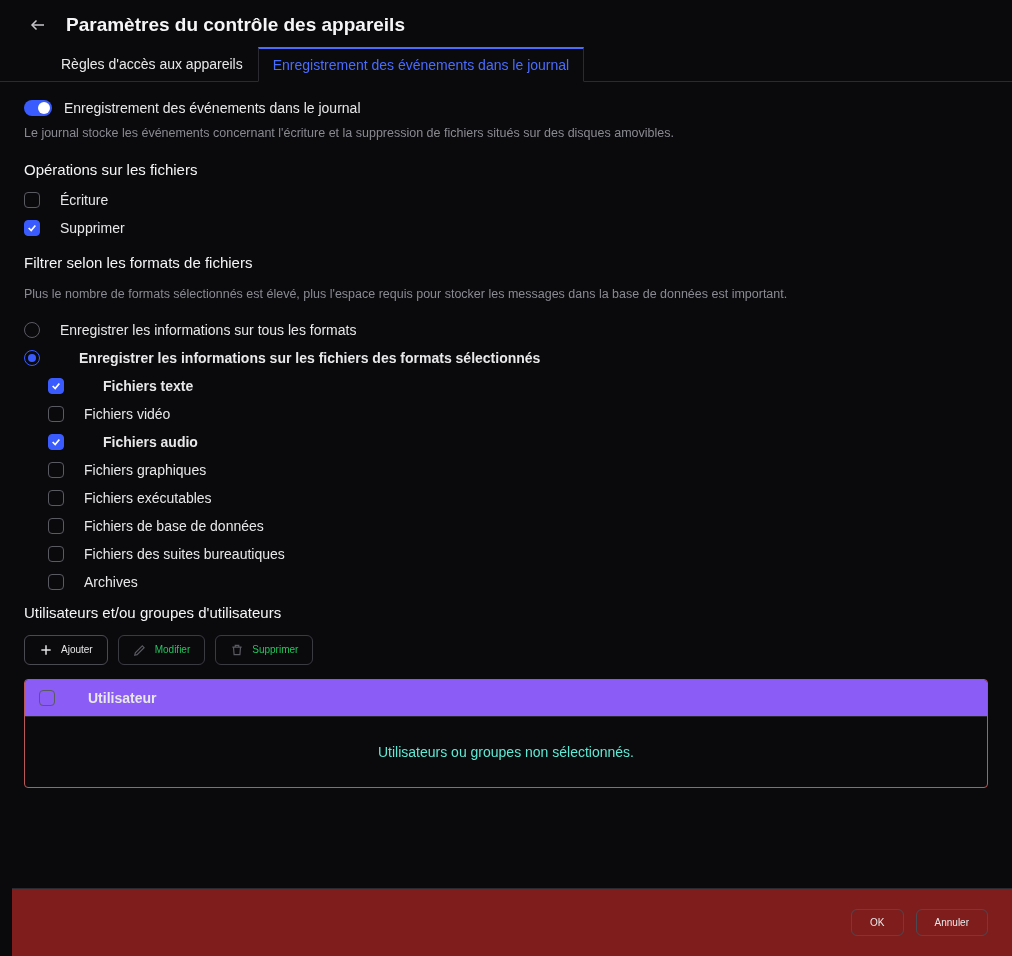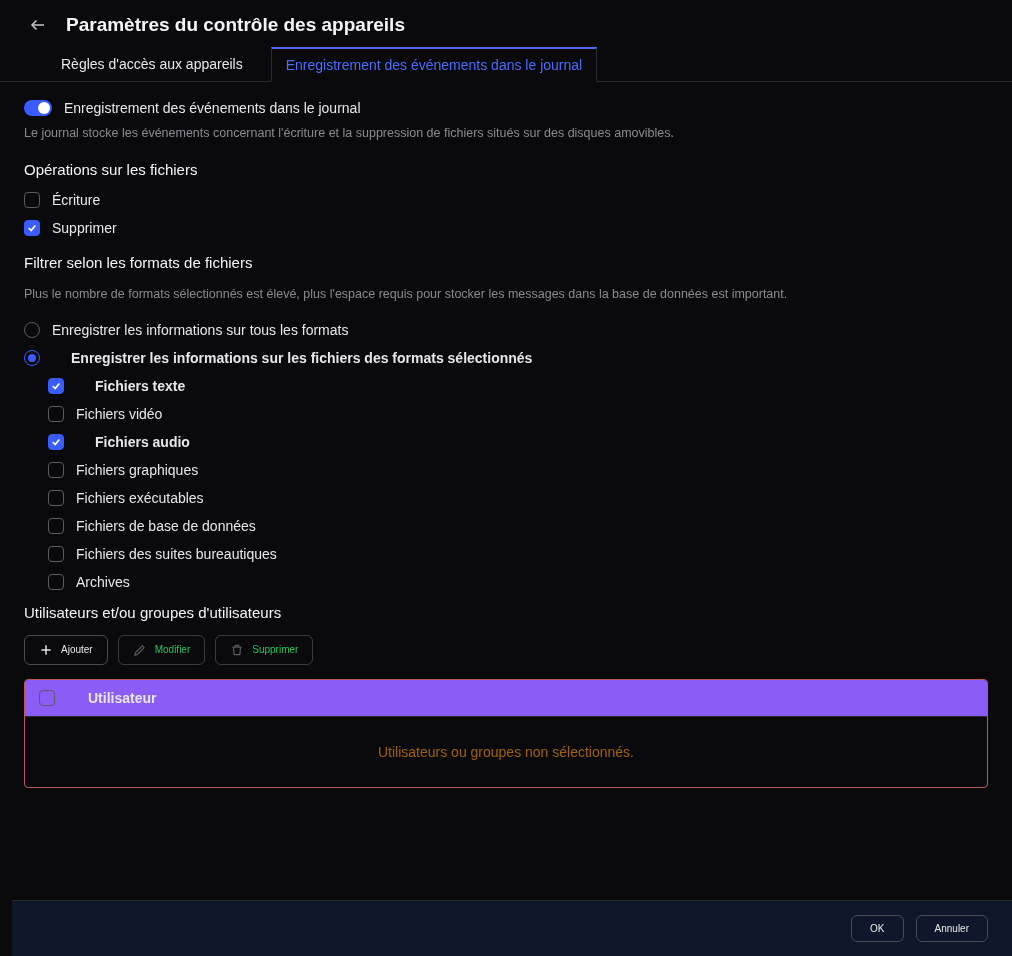--- a/index.html
+++ b/index.html
@@ -26,21 +26,21 @@
   }
   .title {
     font-size: 19px;
     font-weight: 600;
     color: #f5f5f7;
   }
   .tabs {
     display: flex;
     padding: 0 46px;
     border-bottom: 1px solid #2a2a30;
-    gap: 13px;
+    gap: 0;
   }
   .tab {
     padding: 8px 14px;
     cursor: pointer;
     font-size: 14px;
     color: #e8e8ea;
     border: 1px solid transparent;
     border-bottom: none;
     position: relative;
     top: 1px;
@@ -86,21 +86,21 @@
   .section-title {
     font-size: 15px;
     font-weight: 400;
     color: #f5f5f7;
     margin-bottom: 14px;
     margin-top: 6px;
   }
   .check-row, .radio-row {
     display:flex;
     align-items:center;
-    gap: 12px;
+    gap: 20px;
     margin-bottom: 12px;
     cursor:pointer;
   }
   .sub-list {
     padding-left: 24px;
   }
   .checkbox {
     width:16px; height:16px;
     border:1.5px solid #5a5a62;
     border-radius:4px;
@@ -167,36 +167,36 @@
     display:flex;
     align-items:center;
     gap:14px;
     padding:10px 14px;
     background:#8b5cf6;
     border-bottom:1px solid #2a2a30;
   }
   .table-body {
     padding: 16px 0;
     text-align:center;
-    color:#a16207;
+    color:#5eead4;
     font-size:14px;
     min-height: 70px;
     display:flex;
     align-items:center;
     justify-content:center;
   }
   .footer {
     position:absolute;
     bottom:0; left:12px; right:0;
     border-top:1px solid #2a2a30;
-    padding: 14px 24px;
+    padding: 20px 24px;
     display:flex;
     justify-content:flex-end;
     gap:12px;
-    background:#0f172a;
+    background:#7f1d1d;
   }
   .footer .btn { padding:7px 18px; }
 </style>
 </head>
 <body>
 
 <div class="header">
   <div class="back-icon">
     <svg width="18" height="18" viewBox="0 0 24 24" fill="none" stroke="currentColor" stroke-width="2">
         <line x1="20" y1="12" x2="4" y2="12"></line>

